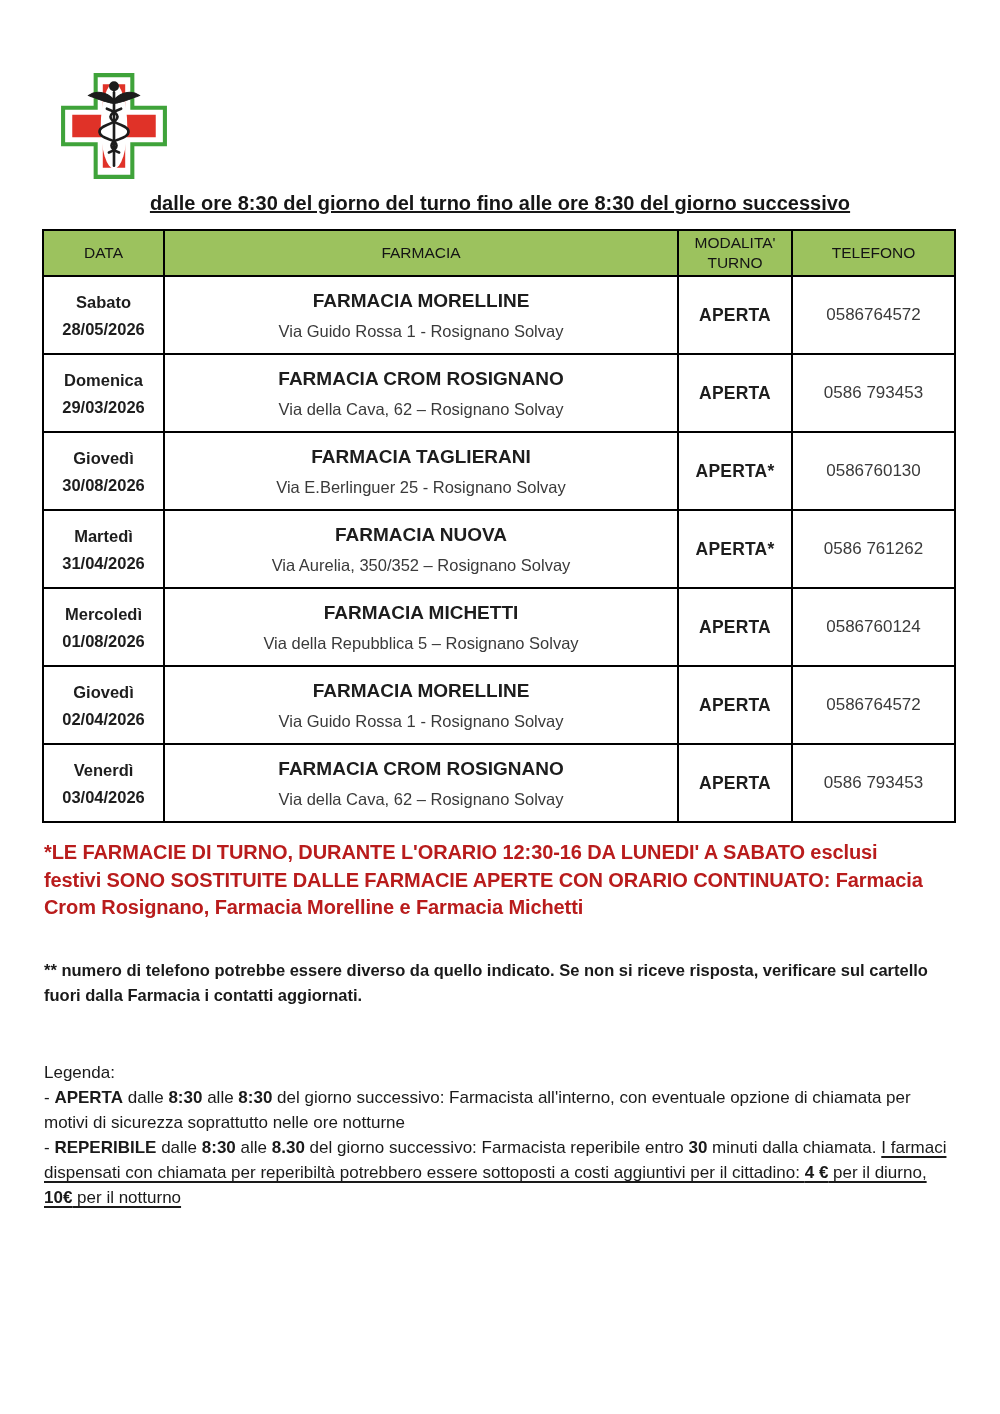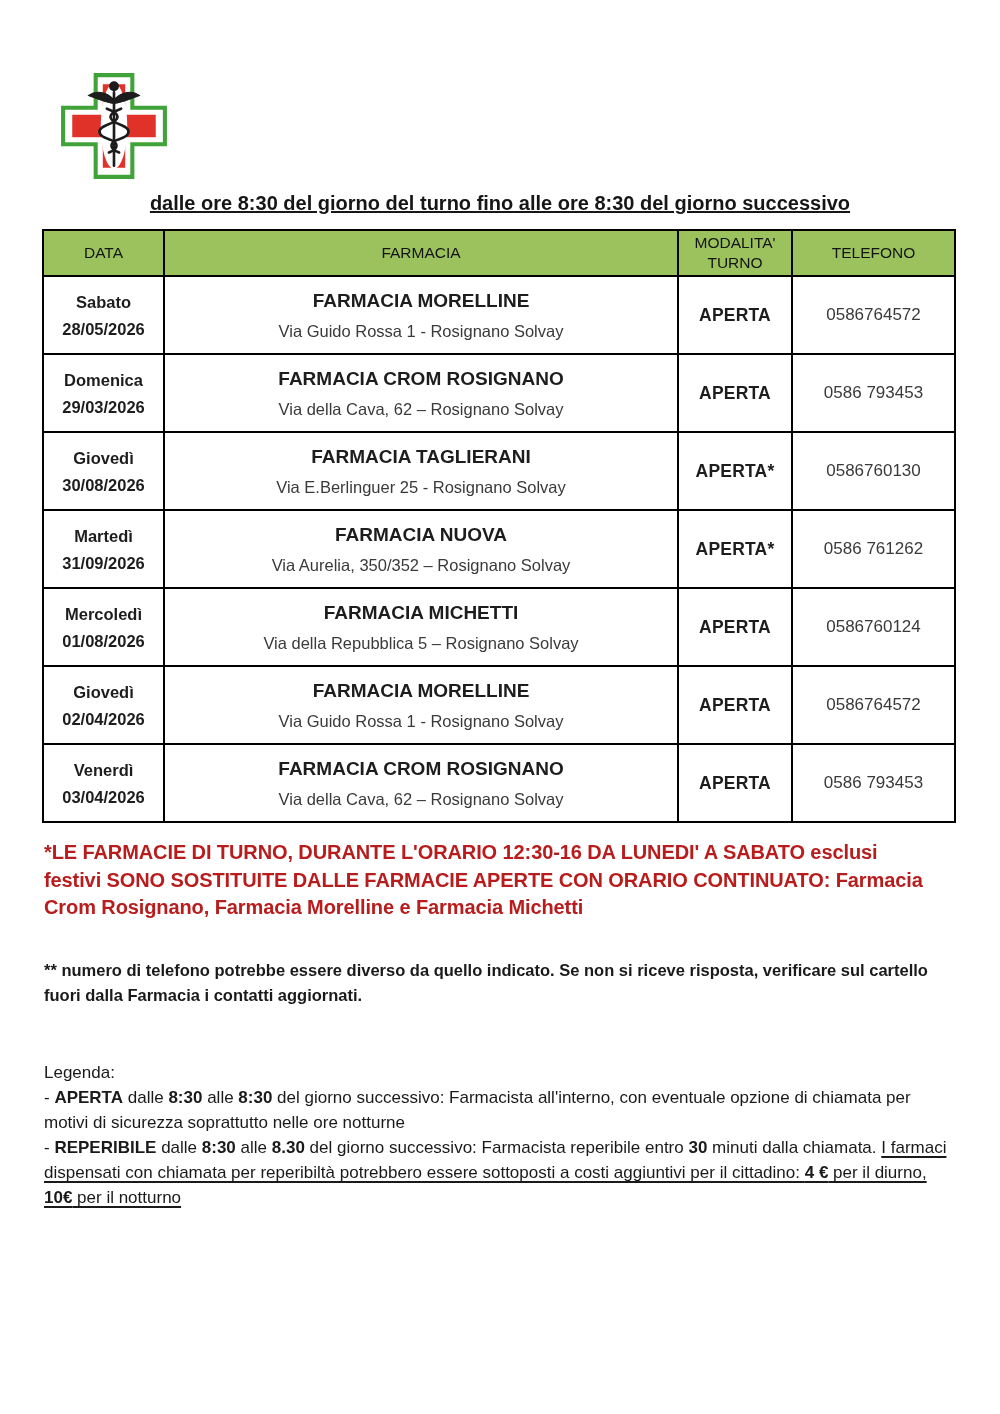--- a/index.html
+++ b/index.html
@@ -119,21 +119,21 @@
         <div class="pname">FARMACIA TAGLIERANI</div>
         <div class="paddr">Via E.Berlinguer 25 - Rosignano Solvay</div>
       </td>
       <td class="c-mode">APERTA*</td>
       <td class="c-phone">0586760130</td>
     </tr>
 
     <tr>
       <td class="cell-day">
         <div class="day">Martedì</div>
-        <div class="date">31/09/2026</div>
+        <div class="date">31/04/2026</div>
       </td>
       <td>
         <div class="pname">FARMACIA NUOVA</div>
         <div class="paddr">Via Aurelia, 350/352 – Rosignano Solvay</div>
       </td>
       <td class="c-mode">APERTA*</td>
       <td class="c-phone">0586 761262</td>
     </tr>
 
     <tr>

